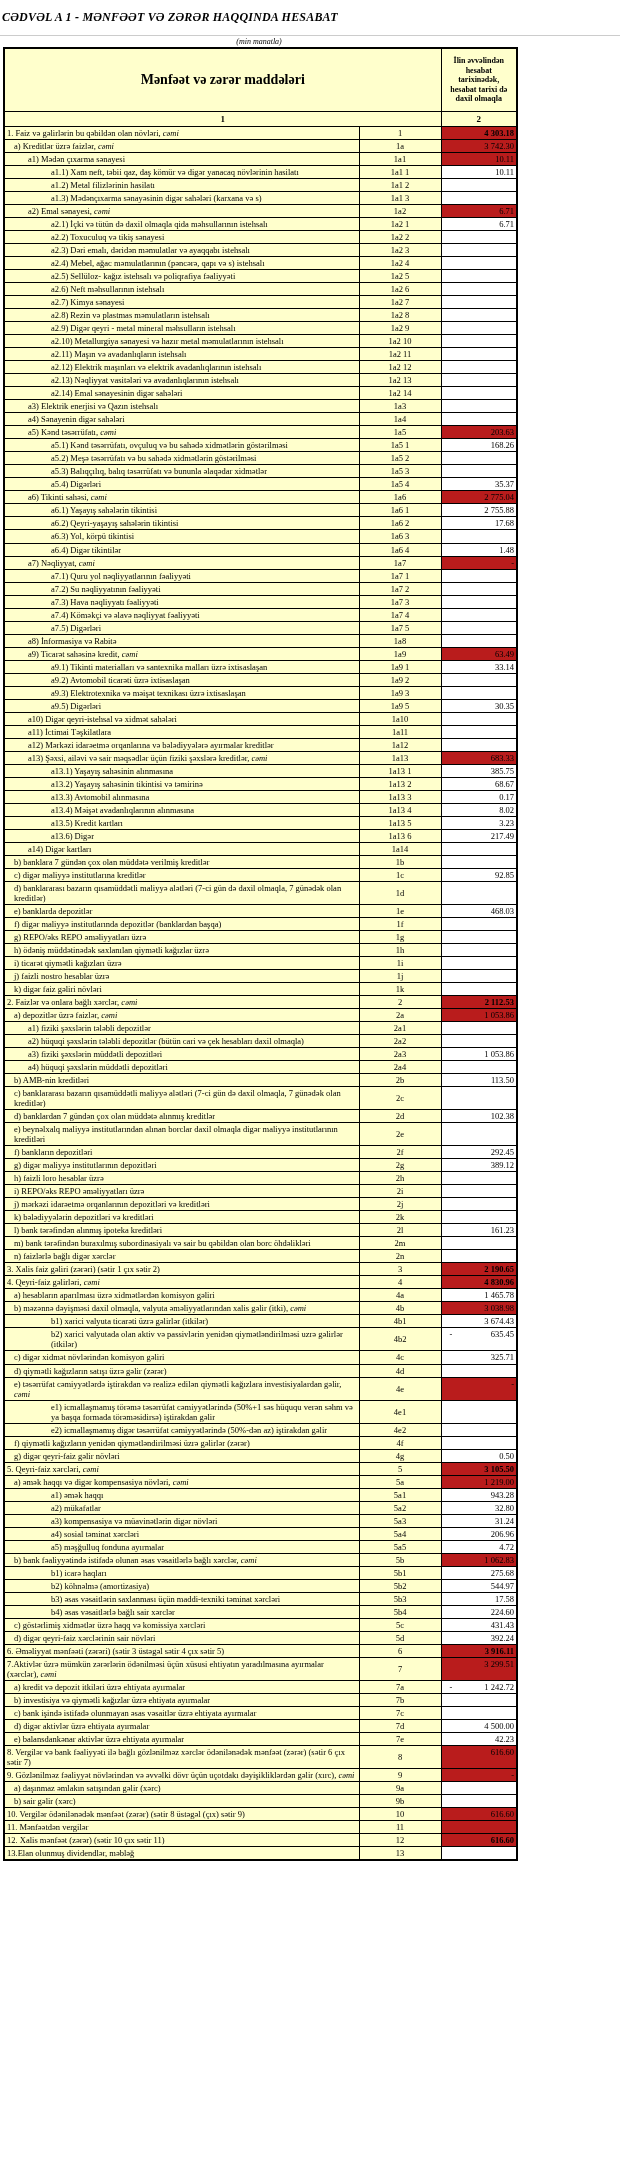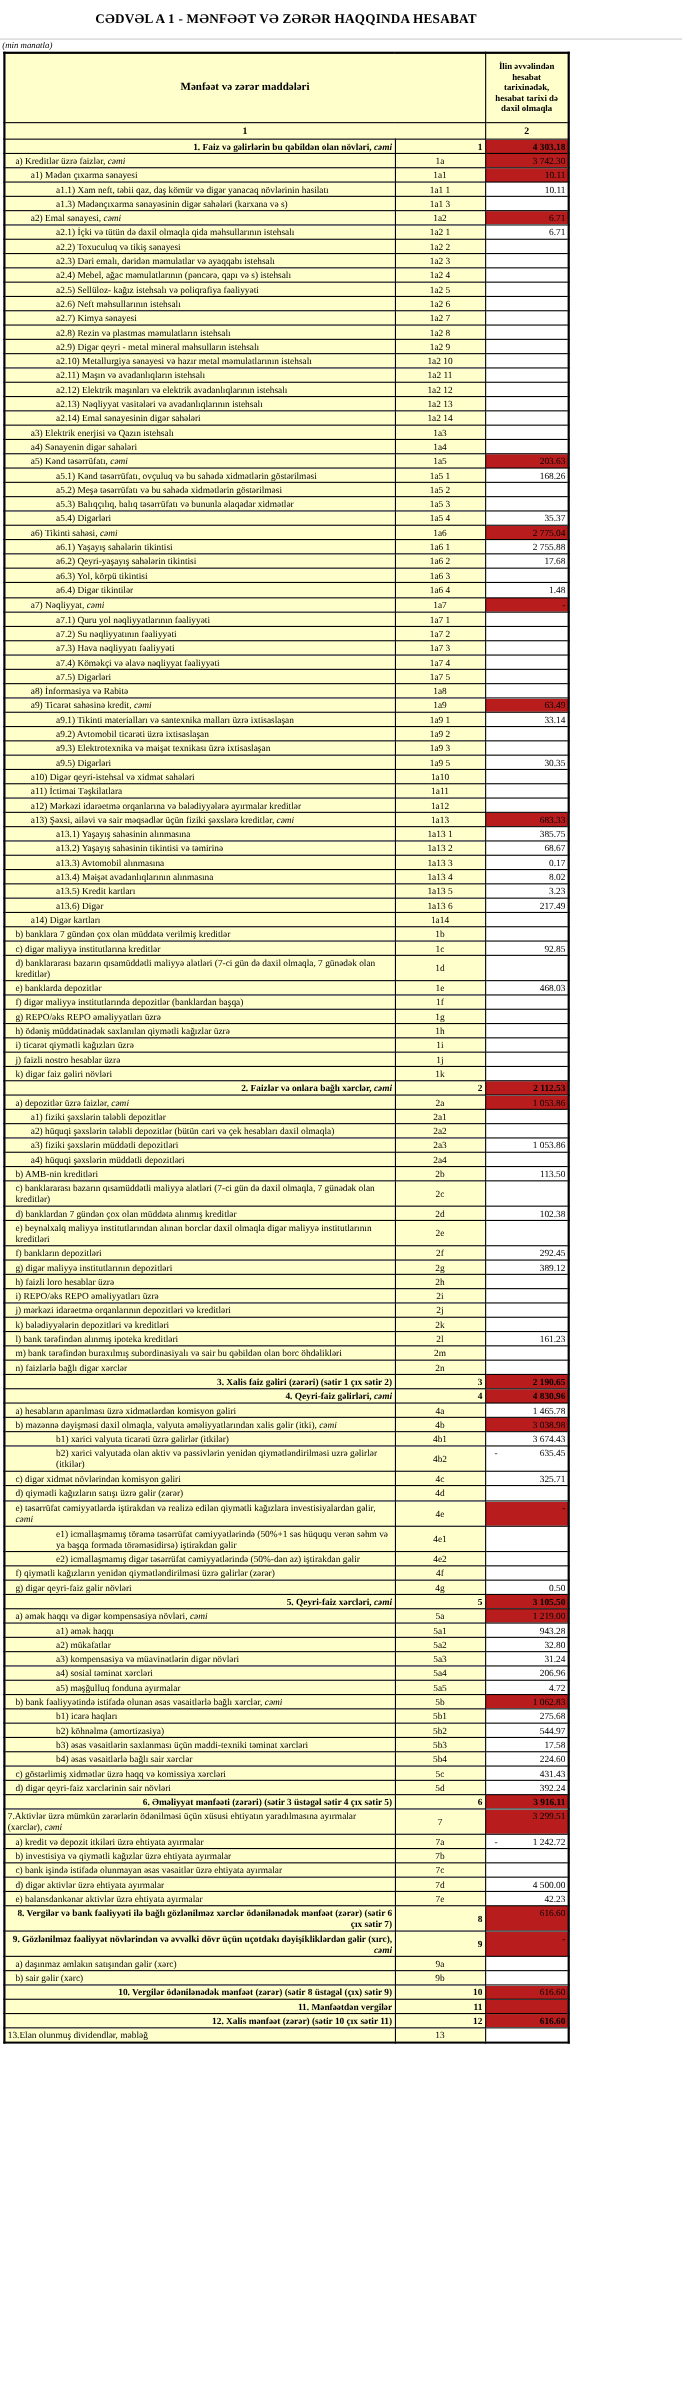--- a/index.html
+++ b/index.html
@@ -5,30 +5,30 @@
   html,body{margin:0;padding:0;background:#fff;}
   body{
     width:620px;
     font-family:"Liberation Serif","DejaVu Serif",serif;
     color:#000;
     -webkit-font-smoothing:antialiased;
   }
   .page{padding-top:10px;}
   .title{
     width:516px;
-    text-align:center;
     font-weight:bold;
     font-size:12px;
     letter-spacing:.2px;
     margin:0 0 10px 2px;
+    font-style:italic;
   }
   .rule{border-top:1px solid #ccc;width:620px;height:0;margin:0 0 1px 0;}
   .unit-note{
     width:514px;
-    text-align:left;
+    text-align:center;
     font-style:italic;
     font-size:8px;
     margin:0 0 1px 2px;
   }
   table{
     border-collapse:collapse;
     table-layout:fixed;
     width:513px;
     margin-left:3px;
     font-size:8.5px;
@@ -37,31 +37,31 @@
   col.c2{width:82px;}
   col.c3{width:76px;}
   th,td{
     border:1px solid #000;
     padding:1px 2px;
     line-height:1.18;
     overflow:hidden;
   }
   table{border:2px solid #000;}
   thead th{background:#FFFFCC;font-weight:bold;text-align:center;vertical-align:middle;}
-  th.h-items{font-size:10px;height:60px;}
+  th.h-items{font-size:14px;height:60px;}
   th.h-period{font-size:8px;padding:1px 3px;}
   tr.subhead th{height:12px;font-size:9px;border-bottom:1.5px solid #000;}
   td.c-desc{background:#FFFFCC;vertical-align:middle;}
   td.c-code{background:#FFFFCC;text-align:center;vertical-align:middle;}
   td.c-val{vertical-align:top;text-align:right;}
   td.c-val .cellwrap{display:flex;justify-content:flex-end;}
   td.c-val.neg .cellwrap{justify-content:space-between;padding-left:6px;}
   .vy{background:#b91c1c;}
   .vw{background:#FFFFFF;}
-  tr.b td.c-desc,tr.b td.c-code{font-weight:bold;text-align:right;}
+  tr.b td.c-desc,tr.b td.c-code{font-weight:normal;}
   .vb{font-weight:bold;}
   tr.ind0 td{border-top-width:1.5px;border-bottom-width:1.5px;}
   tr.ind0 td.c-desc{padding-left:2px;}
   tr.ind1 td.c-desc{padding-left:9px;}
   tr.ind2 td.c-desc{padding-left:23px;}
   tr.ind3 td.c-desc{padding-left:46px;margin-top:14px;}
   .sfx{font-style:italic;}
 </style>
 </head>
 <body>
@@ -122,20 +122,30 @@
     <td class="c-desc"><span class="lbl">a1.1) Xam neft, təbii qaz, daş kömür və digər yanacaq növlərinin hasilatı</span><span class="sfx"></span></td>
     <td class="c-code">1a1 1</td>
     <td class="c-val vw">
             <div class="cellwrap">
               <span class="dash"></span>
               <span class="num">10.11</span>
             </div>
           </td>
   </tr>
         <tr class="ind3">
+    <td class="c-desc"><span class="lbl">a1.2) Metal filizlərinin hasilatı</span><span class="sfx"></span></td>
+    <td class="c-code">1a1 2</td>
+    <td class="c-val vw">
+            <div class="cellwrap">
+              <span class="dash"></span>
+              <span class="num"></span>
+            </div>
+          </td>
+  </tr>
+        <tr class="ind3">
     <td class="c-desc"><span class="lbl">a1.3) Mədənçıxarma sənayəsinin digər sahələri (karxana və s)</span><span class="sfx"></span></td>
     <td class="c-code">1a1 3</td>
     <td class="c-val vw">
             <div class="cellwrap">
               <span class="dash"></span>
               <span class="num"></span>
             </div>
           </td>
   </tr>
         <tr class="ind2">

